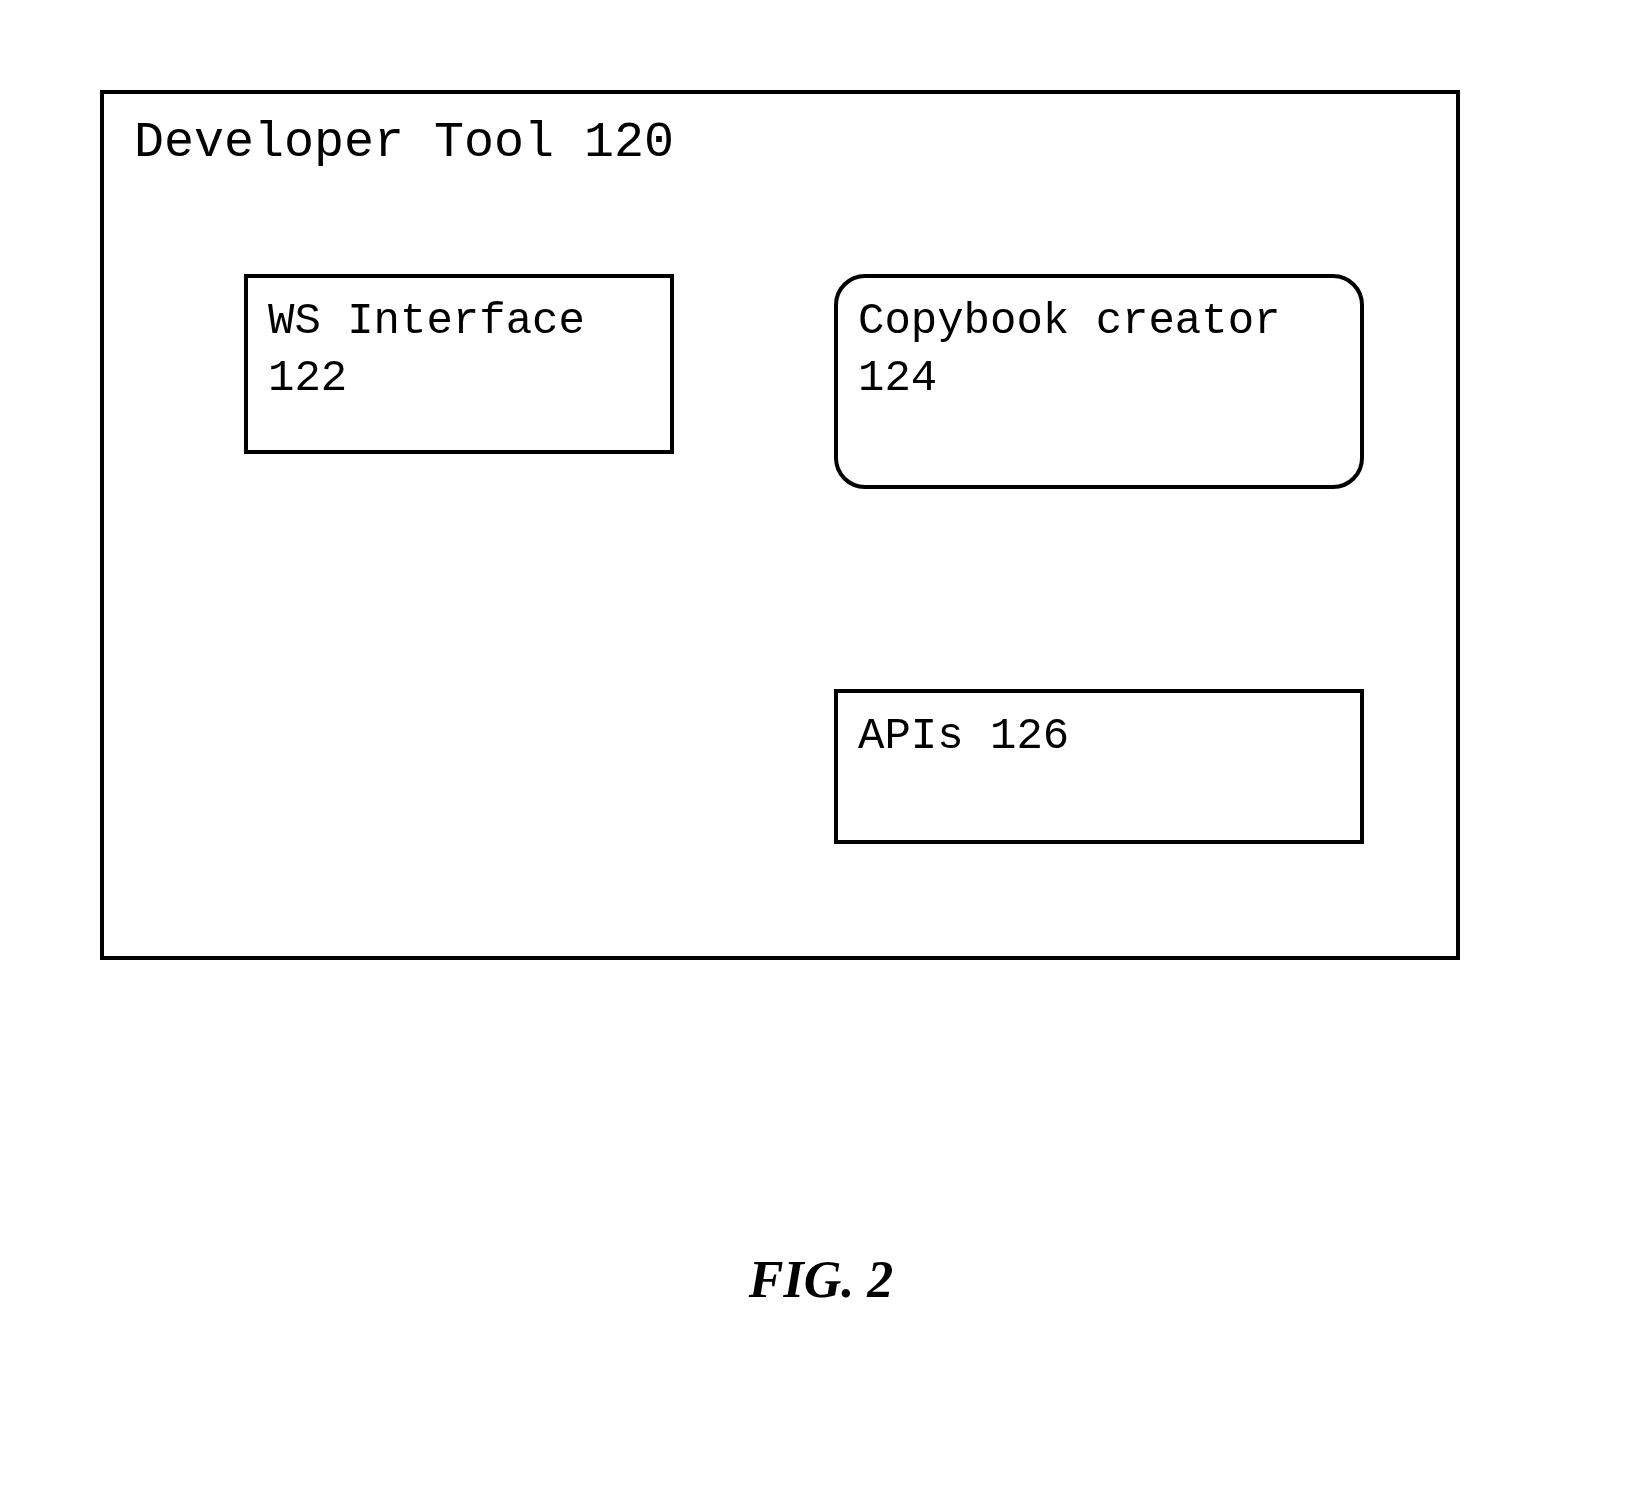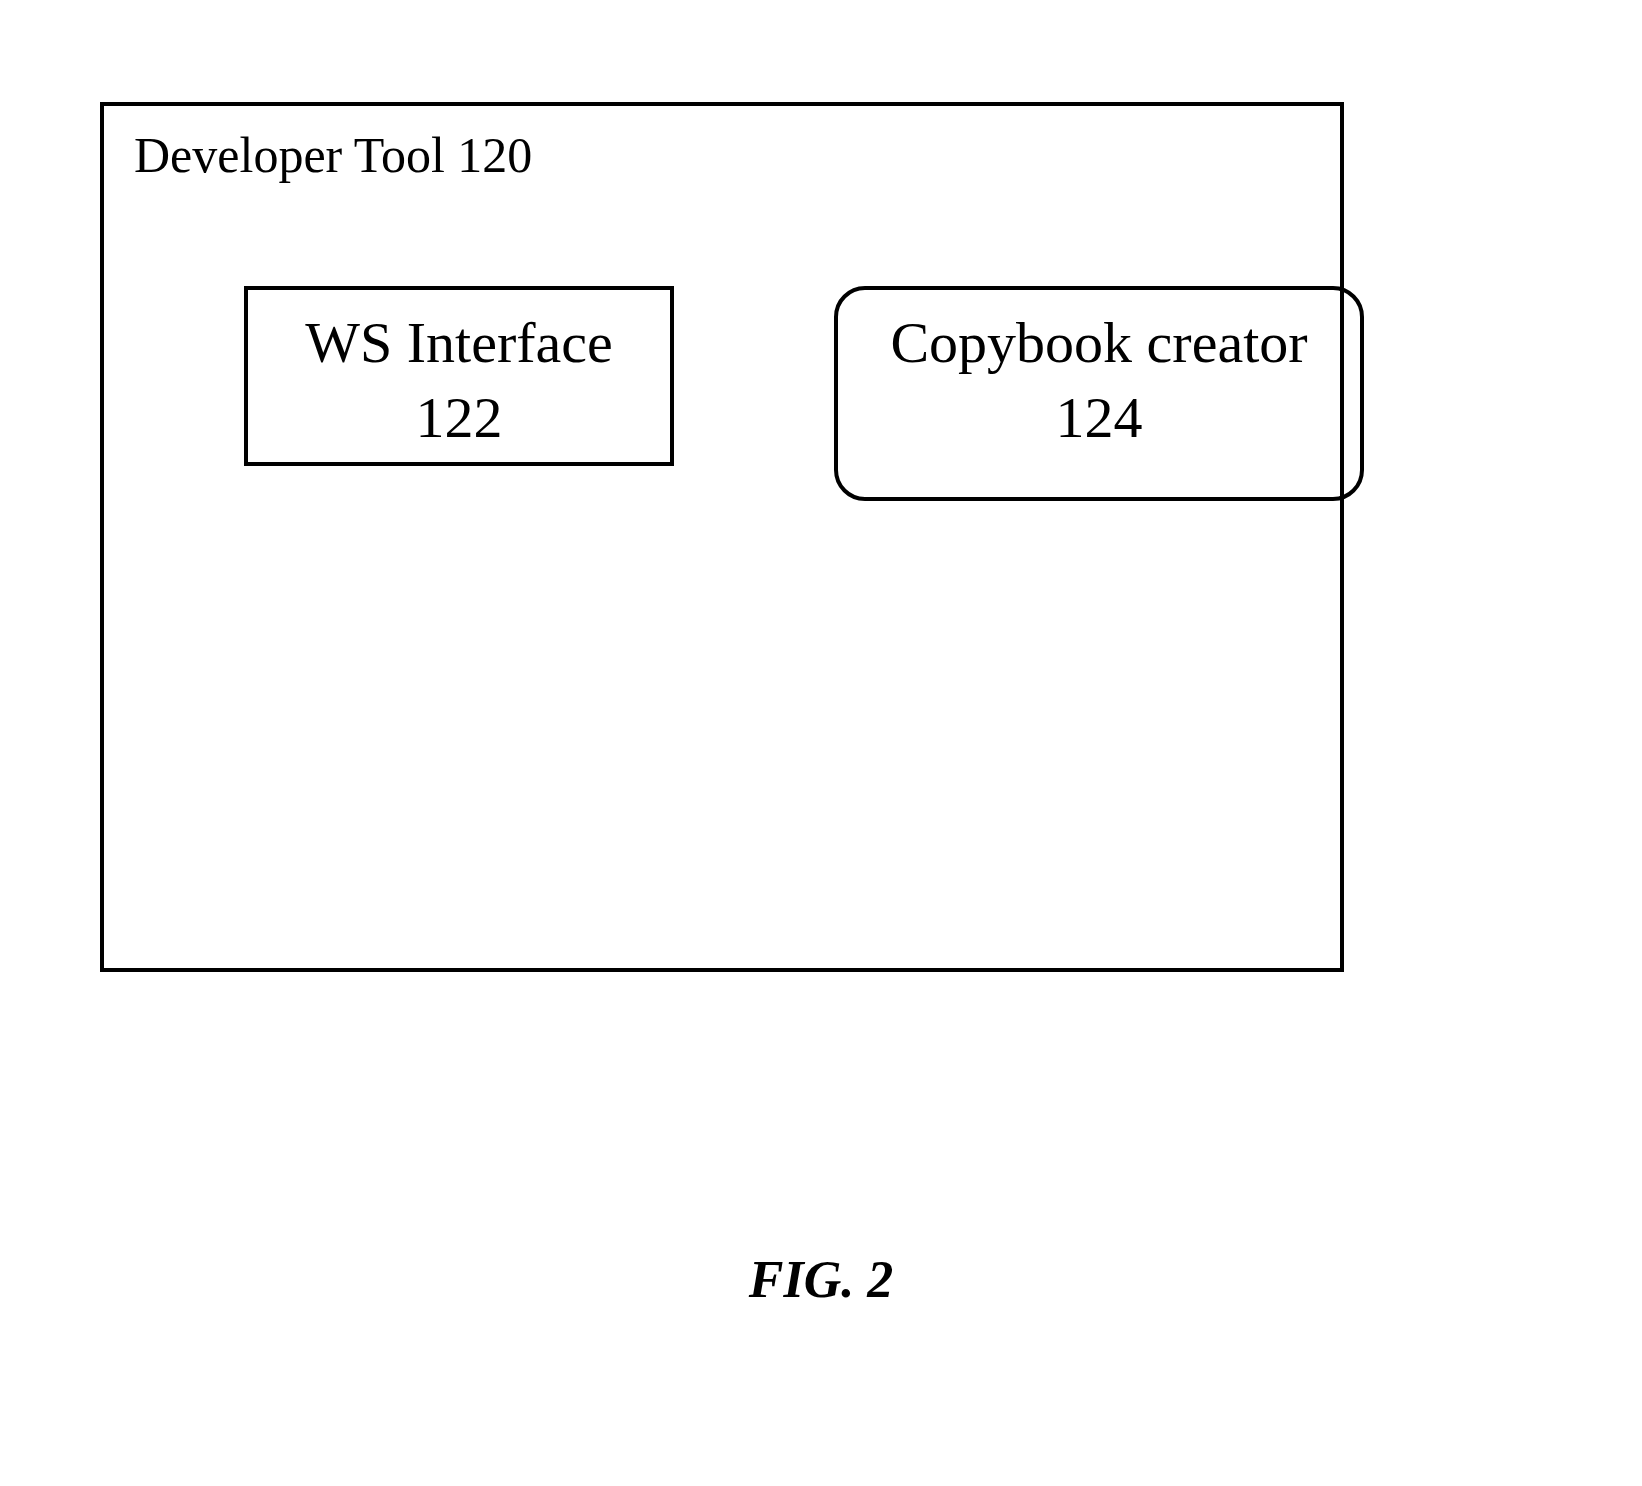--- a/index.html
+++ b/index.html
@@ -9,40 +9,40 @@
     }
     body {
       background: #ffffff;
       font-family: "Times New Roman", Times, serif;
       width: 1642px;
       height: 1486px;
       position: relative;
     }
     .container {
       position: absolute;
-      top: 102px;
+      top: 90px;
       left: 100px;
-      width: 1244px;
+      width: 1360px;
       height: 870px;
       border: 4px solid #000;
+      font-family: Liberation Mono, monospace;
     }
     .title {
       position: absolute;
       top: 20px;
       left: 30px;
       font-size: 50px;
       font-weight: normal;
     }
     .box {
       position: absolute;
       border: 4px solid #000;
       padding: 15px 20px;
-      font-size: 58px;
+      font-size: 44px;
       line-height: 1.3;
-      text-align: center;
     }
     .box-ws {
       top: 180px;
       left: 140px;
       width: 430px;
       height: 180px;
     }
     .box-copybook {
       top: 180px;
       left: 730px;
@@ -74,15 +74,18 @@
   <div class="title">Developer Tool 120</div>
 
   <div class="box box-ws">
     <span>WS Interface 122</span>
   </div>
 
   <div class="box box-copybook">
     <span>Copybook creator 124</span>
   </div>
 
+  <div class="box box-apis">
+    <span>APIs 126</span>
+  </div>
 </div>
 
 <div class="figure-caption">FIG. 2</div>
 
 </body></html>

